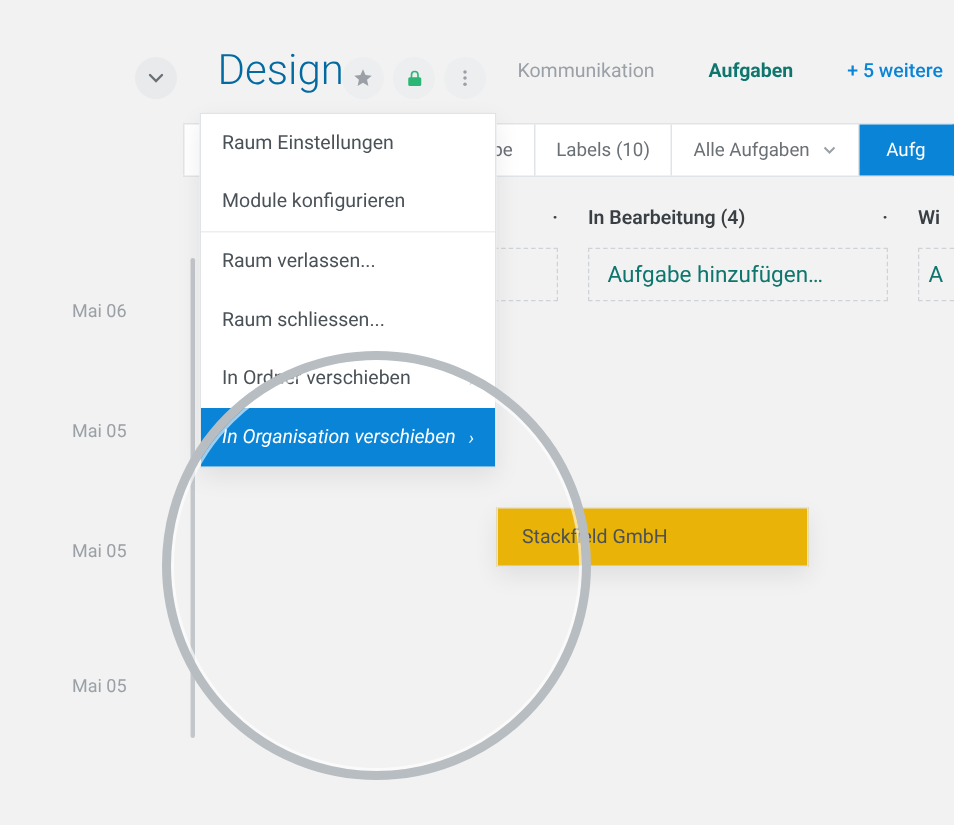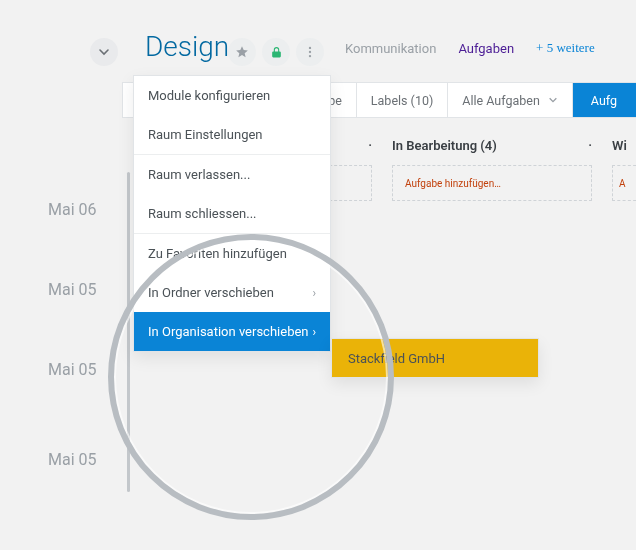--- a/index.html
+++ b/index.html
@@ -1,60 +1,60 @@
 <!DOCTYPE html>
 <html><head>
 <meta charset="utf-8">
 <style>
   * { box-sizing: border-box; margin: 0; padding: 0; font-family: -apple-system, BlinkMacSystemFont, "Segoe UI", Roboto, Helvetica, Arial, sans-serif; }
   html, body { width: 636px; height: 550px; background: #f2f2f2; overflow: hidden; }
   .stage { position: relative; width: 636px; height: 550px; background: #f2f2f2; }
 
   
   .datecol { position: absolute; left: 48px; top: 0; width: 70px; height: 100%; }
-  .date { position: absolute; left: 0; font-size: 16px; color: #9aa0a6; }
+  .date { position: absolute; left: 0; font-size: 12px; color: #9aa0a6; }
 
   
   .vline { position: absolute; left: 127px; top: 172px; width: 3px; height: 320px; background: #c3c7cb; border-radius: 2px; }
 
   .chevbtn {
     position: absolute; left: 90px; top: 38px; width: 28px; height: 28px;
     border-radius: 50%; background: #e9eaec; display: flex; align-items: center; justify-content: center;
     color: #6b7075; cursor: pointer;
   }
 
   .title { position: absolute; left: 145px; top: 30px; font-size: 28px; font-weight: 300; color: #0369a1; }
   .hicon { position: absolute; top: 38px; width: 28px; height: 28px; border-radius: 50%; background: #eceeef; display:flex; align-items:center; justify-content:center; color:#9aa0a6; }
   .hicon.star { left: 228px; }
   .hicon.lock { left: 262px; color:#2bb673; }
   .hicon.more { left: 296px; }
 
-  .toptabs { position: absolute; top: 40px; left: 345px; display: flex; align-items: center; gap: 22px; font-size: 13px; }
+  .toptabs { position: absolute; top: 40px; left: 345px; display: flex; align-items: center; gap: 36px; font-size: 13px; }
   .toptabs .tab { color: #9aa0a6; cursor:pointer; }
-  .toptabs .tab.active { color:#4c1d95; font-weight:400; }
-  .toptabs .more { color:#0a84d6; font-weight:500;font-family:Liberation Serif, serif; }
+  .toptabs .tab.active { color:#0f766e; font-weight:700; }
+  .toptabs .more { color:#0a84d6; font-weight:500; }
 
   
   .filterbar { position: absolute; top: 82px; left: 122px; right: 0; height: 36px; background:#fff; border:1px solid #e1e4e7; border-left:none; border-right:none; display:flex; align-items:stretch; }
   .filterbar .seg { border-right:1px solid #e1e4e7; display:flex; align-items:center; justify-content:center; padding:0 14px; font-size:12.5px; color:#6b7075; cursor:pointer; white-space:nowrap; }
   .filterbar .seg:first-child { border-left:1px solid #e1e4e7; }
   .filterbar .seg.btnblue { background:#0a84d6; color:#fff; border-color:#0a84d6; padding:16px 18px; }
 
   
   .board { position: absolute; top: 118px; left: 122px; right: 0; bottom: 0; display:flex; gap: 20px; padding: 20px 0 0 18px; }
   .col { min-width: 210px; }
   .colhead { display:flex; align-items:center; justify-content:space-between; font-size:13px; font-weight:600; color:#3a3f44; padding-bottom:6px; }
   .col.todo .colhead, .col.last .colhead { text-align:right; }
-  .addtask { margin-top:6px; height:36px; border:1px dashed #cfd3d7; border-radius:1px; display:flex; align-items:center; padding:0 12px; font-size:10px; color:#c2410c; }
+  .addtask { margin-top:6px; height:36px; border:1px dashed #cfd3d7; border-radius:1px; display:flex; align-items:center; padding:0 12px; font-size:15px; color:#0f766e; }
 
   
   .menu { position:absolute; left:133px; top:75px; width:198px; background:#fff; border:1px solid #e1e4e7; box-shadow: 0 6px 16px rgba(0,0,0,0.08); }
   .menu .mi { padding:12px 14px; font-size:13px; color:#4b5257; cursor:pointer; display:flex; align-items:center; justify-content:space-between; }
   .menu .mi.sep { border-top:1px solid #eceeef; }
-  .menu .mi.active { background:#0a84d6; color:#fff; }
+  .menu .mi.active { background:#0a84d6; color:#fff;font-style:italic; }
   .menu .mi .chev { font-size:12px; color:#9aa0a6; }
   .menu .mi.active .chev { color:#fff; }
 
   .submenu { position:absolute; left:331px; top:338px; width:208px; height:40px; background:#eab308; border:1px solid #e1e4e7; box-shadow:0 6px 16px rgba(0,0,0,0.08); display:flex; align-items:center; padding:0 16px; font-size:13px; color:#4b5257; }
 
   .lens {
     position:absolute; left:108px; top:234px; width:286px; height:286px;
     border-radius:50%; border:6px solid #b8bdc2; pointer-events:none;
     box-shadow: 0 0 0 2px rgba(255,255,255,0.6) inset;
   }
@@ -136,25 +136,24 @@
   <div class="datecol">
     <div class="date" style="top:200px">Mai 06</div>
     <div class="date" style="top:280px">Mai 05</div>
     <div class="date" style="top:360px">Mai 05</div>
     <div class="date" style="top:450px">Mai 05</div>
   </div>
 
   <div class="vline"></div>
 
   <div class="menu">
+    <div class="mi">Raum Einstellungen</div>
     <div class="mi">Module konfigurieren</div>
-    <div class="mi">Raum Einstellungen</div>
     <div class="mi sep">Raum verlassen...</div>
     <div class="mi">Raum schliessen...</div>
-    <div class="mi sep">Zu Favoriten hinzufügen</div>
     <div class="mi">
       <span>In Ordner verschieben</span>
       <span class="chev">›</span>
     </div>
     <div class="mi active">
       <span>In Organisation verschieben</span>
       <span class="chev">›</span>
     </div>
   </div>
 

